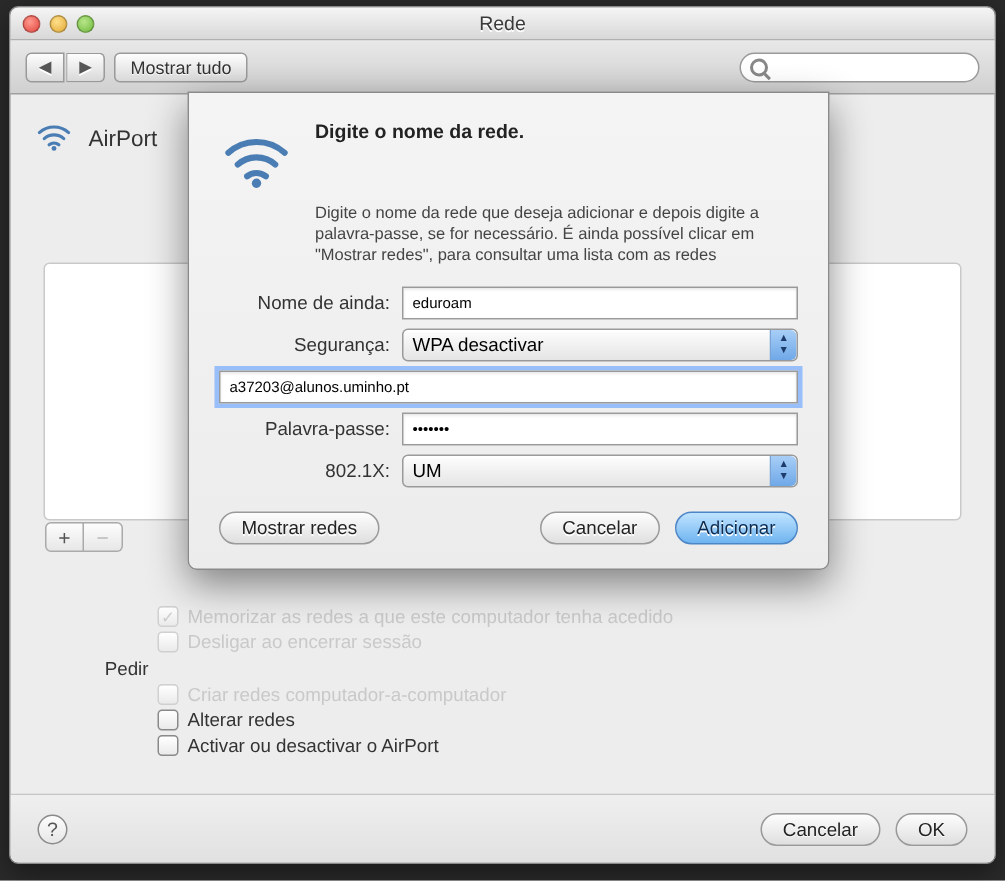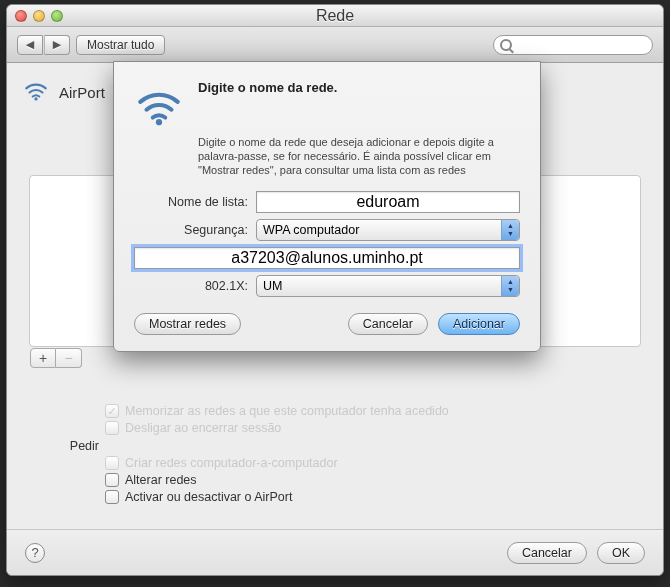--- a/index.html
+++ b/index.html
@@ -14,21 +14,21 @@
   .titlebar {
     height: 22px; background: linear-gradient(#f5f5f5,#d8d8d8);
     border-bottom: 1px solid #b0b0b0; border-radius: 6px 6px 0 0;
     display: flex; align-items: center; position: relative;
   }
   .traffic { display: flex; gap: 6px; margin-left: 8px; }
   .tl { width: 12px; height: 12px; border-radius: 50%; border: 1px solid rgba(0,0,0,0.25); }
   .tl.red { background: radial-gradient(circle at 40% 35%, #ff9a8e, #e0443e); }
   .tl.yel { background: radial-gradient(circle at 40% 35%, #ffe08a, #e0a836); }
   .tl.grn { background: radial-gradient(circle at 40% 35%, #b8e68a, #6fb93d); }
-  .titletext { position: absolute; left: 0; right: 0; text-align: center; font-size: 16px; color: #3a3a3a; text-shadow: 0 1px 0 #fff; }
+  .titletext { position: absolute; left: 0; right: 0; text-align: center; font-size: 13px; color: #3a3a3a; text-shadow: 0 1px 0 #fff; }
 
   .toolbar {
     height: 36px; background: linear-gradient(#e8e8e8,#d0d0d0);
     border-bottom: 1px solid #a0a0a0; display: flex; align-items: center; padding: 0 10px; gap: 6px;
   }
   .navbtn { width: 26px; height: 20px; background: linear-gradient(#fdfdfd,#d9d9d9); border:1px solid #9a9a9a; border-radius: 4px; display:flex; align-items:center; justify-content:center; font-size:11px; color:#555; text-shadow:0 1px 0 #fff; }
   .navbtn + .navbtn { border-top-left-radius:0; border-bottom-left-radius:0; margin-left:-5px; border-left-color:#b5b5b5;}
   .navbtn:first-child { border-top-right-radius:0; border-bottom-right-radius:0;}
   .pillbtn { height: 20px; padding: 0 10px; background: linear-gradient(#fdfdfd,#d9d9d9); border:1px solid #9a9a9a; border-radius: 4px; font-size: 12px; color:#333; text-shadow:0 1px 0 #fff; display:flex; align-items:center;}
   .spacer { flex: 1; }
@@ -64,35 +64,35 @@
   .pedir { margin-top: 4px; }
 
   .idrow { position:absolute; left: 96px; top: 466px; font-size: 12.5px; color:#333; display:flex; gap:10px;}
   .bottombar { position:absolute; left:0; right:0; bottom:0; height: 46px; border-top:1px solid #c5c5c5; display:flex; align-items:center; padding: 0 18px; background: linear-gradient(#efefef,#e1e1e1); border-radius: 0 0 6px 6px;}
   .help { width:20px; height:20px; border:1.5px solid #8a8a8a; border-radius:50%; display:flex; align-items:center; justify-content:center; font-size:13px; color:#555; background:linear-gradient(#fdfdfd,#e7e7e7);}
   .btn { height: 22px; padding: 0 14px; border:1px solid #9a9a9a; border-radius: 11px; background:linear-gradient(#fdfdfd,#dfdfdf); font-size:12.5px; color:#222; text-shadow:0 1px 0 #fff; display:flex; align-items:center;}
   .btn.primary { background: linear-gradient(#bfe3ff,#6fb4f0); border-color:#4d86c7; color:#0d2c52; }
 
   
   .sheet {
-    position:absolute; left: 106px; top: 56px; width: 428px;
+    position:absolute; left: 118px; top: 56px; width: 428px;
     background: linear-gradient(#f4f4f4,#ececec);
     border: 1px solid #8a8a8a; border-radius: 0 0 6px 6px;
     box-shadow: 0 10px 26px rgba(0,0,0,0.45);
     padding: 18px 20px 16px 20px;
   }
   .sheet-head { display:flex; gap: 14px; margin-bottom: 14px; }
   .sheet-head .wifi-big svg { width: 50px; height: 50px; }
   .sheet-head .txt .h { font-weight: bold; font-size: 13px; color:#222; margin-bottom: 4px;}
   .sheet-head .txt .p { font-size: 11px; color:#444; line-height: 14px; margin-top: 40px;}
 
   .form-row { display:flex; align-items:center; margin: 6px 0; }
   .form-row .lab { width: 122px; text-align:right; font-size: 12.5px; color:#333; padding-right: 8px;}
   .form-row .val { flex:1; }
-  .tinput { width: 100%; height: 22px; border:1px solid #9a9a9a; border-radius:0; background:#fff; padding: 0 6px; font-size:16px; outline:none; box-shadow: inset 0 1px 2px rgba(0,0,0,0.1); text-align: center;}
+  .tinput { width: 100%; height: 22px; border:1px solid #9a9a9a; border-radius:0; background:#fff; padding: 0 6px; font-size:10px; outline:none; box-shadow: inset 0 1px 2px rgba(0,0,0,0.1);}
   .tinput.focus { box-shadow: 0 0 0 3px rgba(94,158,255,0.6), inset 0 1px 2px rgba(0,0,0,0.1); }
   .select { width:100%; height: 22px; border:1px solid #9a9a9a; border-radius: 4px; background:linear-gradient(#fdfdfd,#e5e5e5); display:flex; align-items:center; padding: 0 6px; font-size:12.5px; position:relative; box-shadow: inset 0 1px 0 #fff;}
   .select .arrows { position:absolute; right:0; top:0; bottom:0; width:18px; background:linear-gradient(#a8cef7,#6fa8e8); border-left:1px solid #7aa3d6; border-radius:0 4px 4px 0; display:flex; flex-direction:column; align-items:center; justify-content:center; gap:0px;}
   .select .arrows::before { content:"▲"; font-size:7px; color:#1d3c6b; line-height:8px;}
   .select .arrows::after  { content:"▼"; font-size:7px; color:#1d3c6b; line-height:8px;}
 
   .sheet-buttons { display:flex; align-items:flex-start; gap: 10px; margin-top: 16px;}
   .sheet-buttons .spacer { flex:1;}
 </style>
 </head>
@@ -199,34 +199,38 @@
           <circle cx="16" cy="27" r="2" fill="#4a7db3"></circle>
           </svg>
       </span>
       <div class="txt">
         <div class="h">Digite o nome da rede.</div>
         <div class="p">Digite o nome da rede que deseja adicionar e depois digite a palavra-passe, se for necessário. É ainda possível clicar em "Mostrar redes", para consultar uma lista com as redes</div>
       </div>
     </div>
 
     <div class="form-row">
-      <div class="lab">Nome de lista:</div>
+      <div class="lab">Nome de ainda:</div>
       <div class="val"><input class="tinput" value="eduroam" style=""></div>
     </div>
     <div class="form-row">
       <div class="lab">Segurança:</div>
       <div class="val">
           <div class="select">
-            <span>WPA computador</span>
+            <span>WPA desactivar</span>
             <span class="arrows"></span>
           </div>
         </div>
     </div>
     <div class="form-row">
       <div class="val"><input class="tinput focus" value="a37203@alunos.uminho.pt" style=""></div>
+    </div>
+    <div class="form-row">
+      <div class="lab">Palavra-passe:</div>
+      <div class="val"><input class="tinput" value="•••••••" style=""></div>
     </div>
     <div class="form-row">
       <div class="lab">802.1X:</div>
       <div class="val">
           <div class="select">
             <span>UM</span>
             <span class="arrows"></span>
           </div>
         </div>
     </div>

